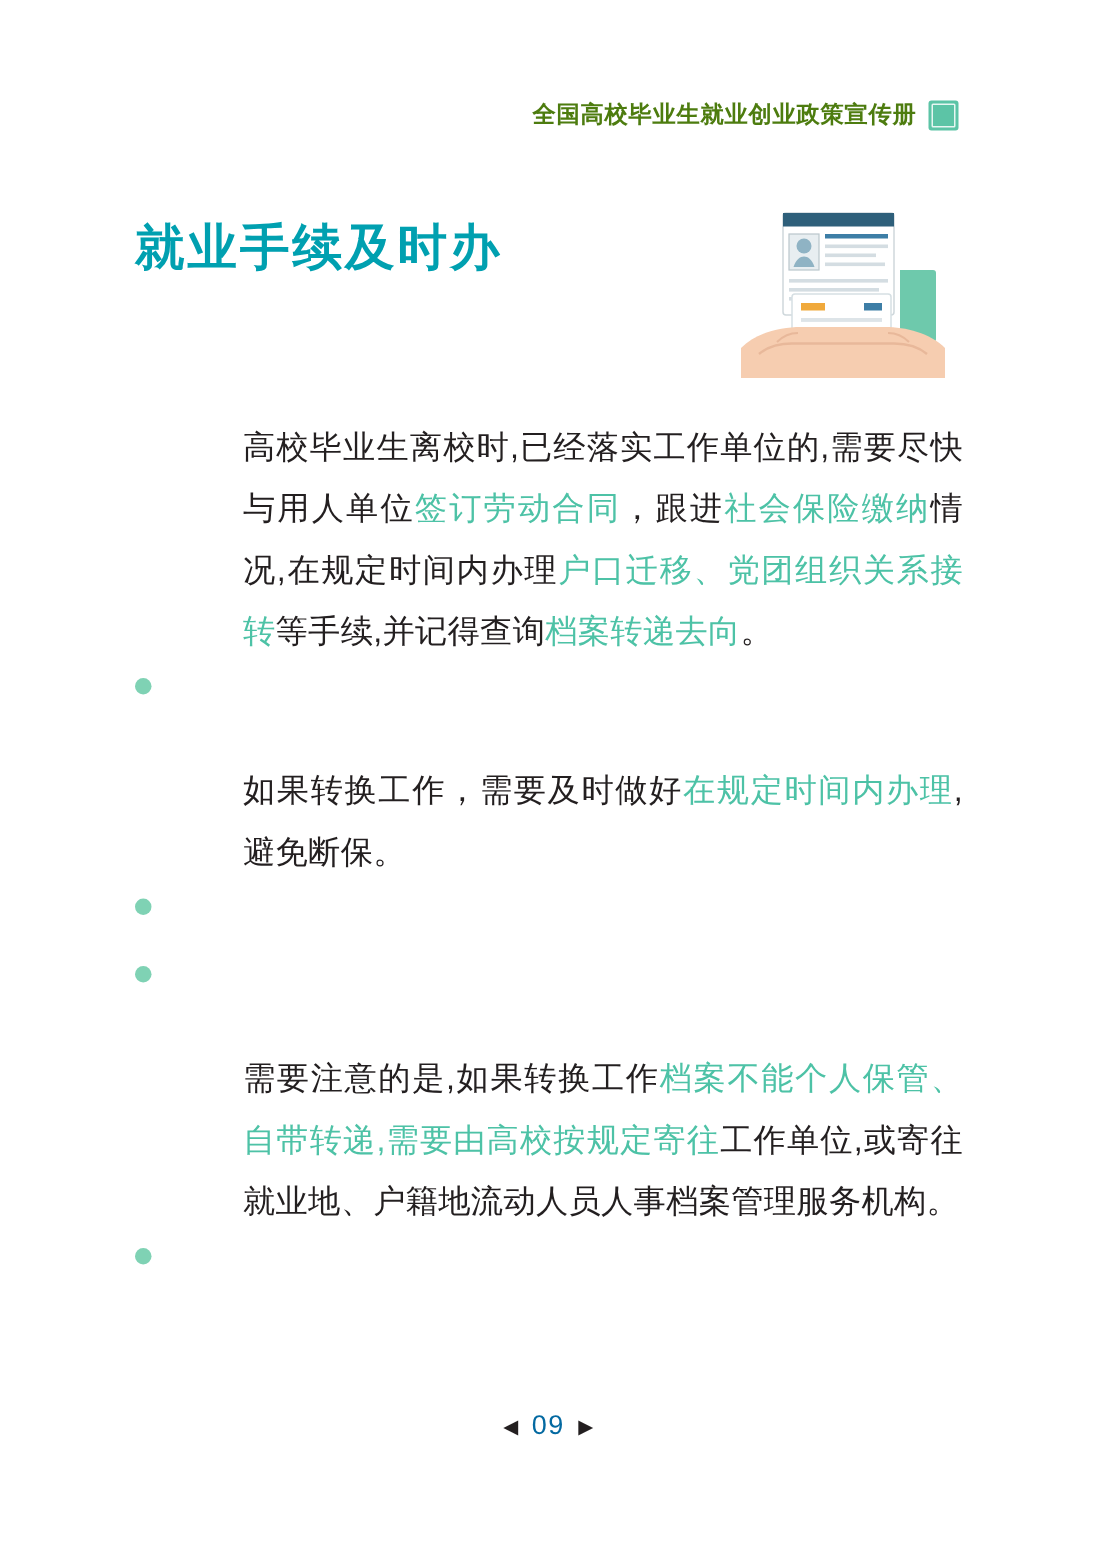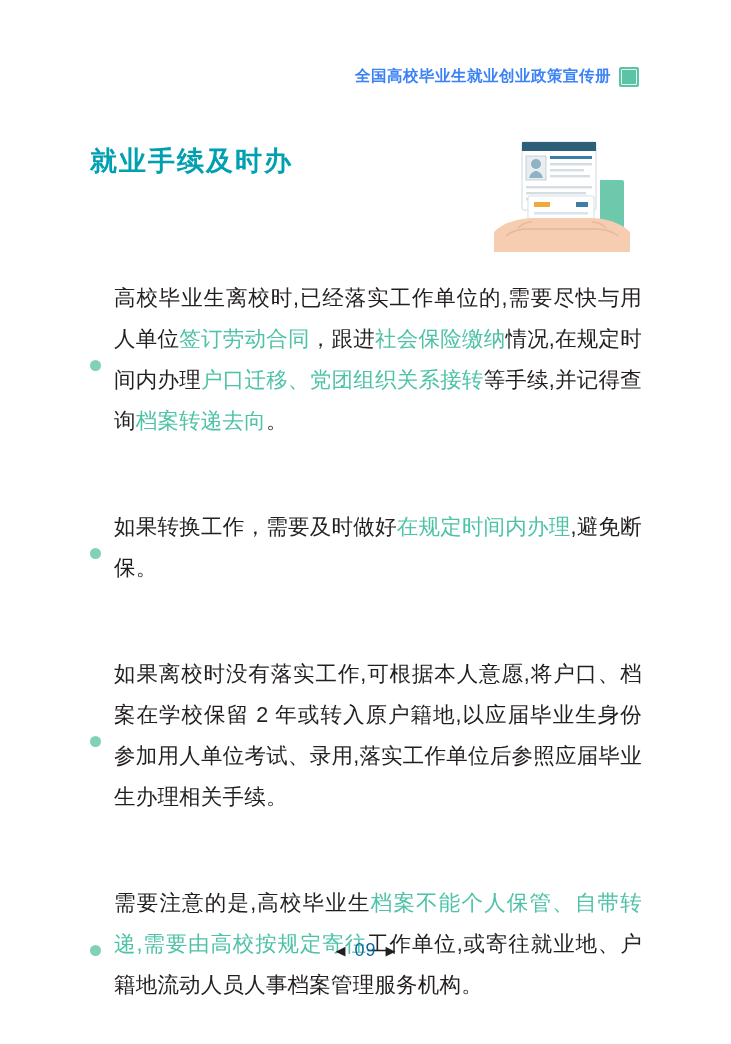--- a/index.html
+++ b/index.html
@@ -27,21 +27,21 @@
     position: absolute;
     top: 66px;
     right: 92px;
     display: flex;
     align-items: center;
     gap: 8px;
   }
   .header-title {
     font-size: 15.5px;
     font-weight: bold;
-    color: #3b82f6;
+    color: #4d7c0f;
     letter-spacing: 0.5px;
     white-space: nowrap;
   }
   .header-mark {
     width: 20px;
     height: 20px;
     background: #5cc4a6;
     border-radius: 2px;
     position: relative;
   }
@@ -56,21 +56,21 @@
     border-radius: 1px;
     box-sizing: border-box;
     opacity: 0.85;
   }
 
   
   .title {
     position: absolute;
     left: 90px;
     top: 143px;
-    font-size: 27px;
+    font-size: 33px;
     font-weight: bold;
     color: #00a0b0;
     letter-spacing: 2px;
   }
 
   
   .illustration {
     position: absolute;
     left: 488px;
     top: 140px;
@@ -80,22 +80,23 @@
 
   
   .content {
     position: absolute;
     left: 90px;
     top: 256px;
     width: 552px;
   }
   .item {
     display: flex;
-    align-items: center;
+    align-items: flex-end;
     margin-bottom: 22px;
+    gap: 48px;
   }
   .bullet {
     flex: 0 0 auto;
     width: 11px;
     height: 11px;
     border-radius: 50%;
     background: #7fd2b4;
     margin-top: 12px;
     margin-right: 13px;
   }
@@ -184,26 +185,25 @@
       <p class="para"><span>高校毕业生离校时,已经落实工作单位的,需要尽快与用人单位</span><span class="hl">签订劳动合同</span><span>，跟进</span><span class="hl">社会保险缴纳</span><span>情况,在规定时间内办理</span><span class="hl">户口迁移、党团组织关系接转</span><span>等手续,并记得查询</span><span class="hl">档案转递去向</span><span>。</span></p>
     </div>
 
     <div class="item">
       <span class="bullet"></span>
       <p class="para"><span>如果转换工作，需要及时做好</span><span class="hl">在规定时间内办理</span><span>,避免断保。</span></p>
     </div>
 
     <div class="item">
       <span class="bullet"></span>
-      <p class="para">如果离校时没有落实工作,可根据本人意愿,将户口、档案在学校保留 2 年或转入原户籍地,以应届毕业生身份参加用人单位考试、录用,落实工作单位后参照应届毕业生办理相关手续。</p>
-    </div>
-
-    <div class="item">
-      <span class="bullet"></span>
-      <p class="para"><span>需要注意的是,高校毕业生</span><span class="hl">档案不能个人保管、自带转递,需要由高校按规定寄往</span><span>工作单位,或寄往就业地、户籍地流动人员人事档案管理服务机构。</span></p>
+    </div>
+
+    <div class="item">
+      <span class="bullet"></span>
+      <p class="para"><span>需要注意的是,如果转换工作</span><span class="hl">档案不能个人保管、自带转递,需要由高校按规定寄往</span><span>工作单位,或寄往就业地、户籍地流动人员人事档案管理服务机构。</span></p>
     </div>
 
   </div>
 
   <div class="footer">
     <span class="arrow">◀</span>
     <span class="page-num">09</span>
     <span class="arrow">▶</span>
   </div>
 

